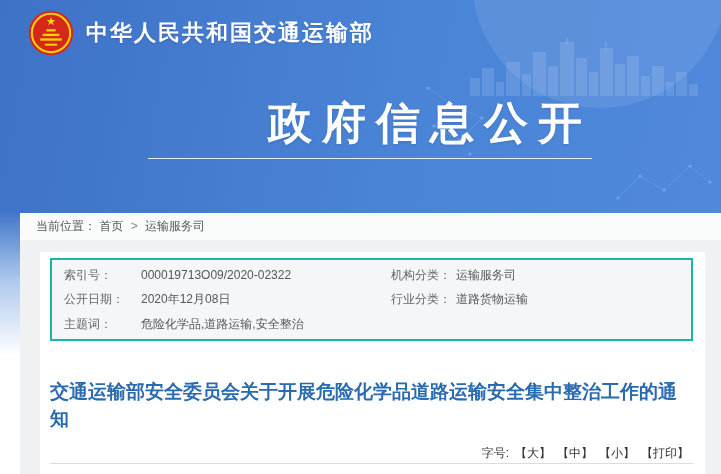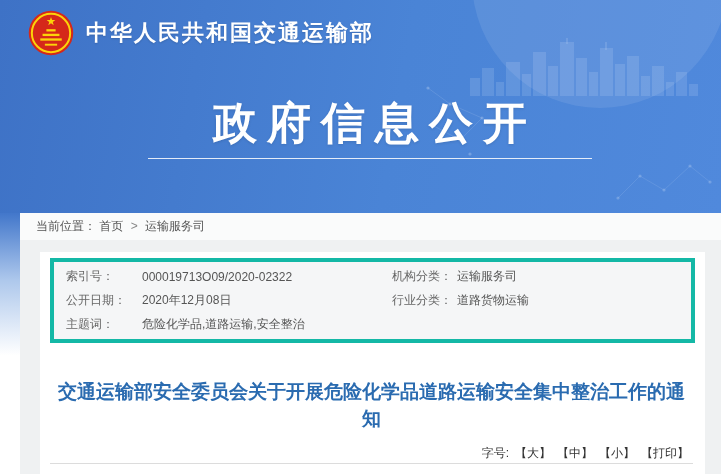--- a/index.html
+++ b/index.html
@@ -15,49 +15,49 @@
   .net { position:absolute; opacity:.5; }
   .net-left { left:420px; top:78px; width:76px; height:84px; }
   .net-right { left:612px; top:138px; width:106px; height:72px; }
 
   .masthead { position:absolute; left:28px; top:8px; height:50px; display:flex; align-items:center; }
   .emblem { display:inline-block; width:46px; height:48px; margin-right:12px; }
   .emblem svg { width:46px; height:48px; }
   .site-name { color:#fff; font-size:22px; font-weight:bold; letter-spacing:2px;
                text-shadow:0 1px 2px rgba(0,0,0,0.15); }
 
-  .banner-title { position:absolute; top:94px; left:148px; width:444px; text-align:center;
+  .banner-title { position:absolute; top:94px; left:148px; width:444px; text-align:right;
                   color:#fff; font-size:44px; font-weight:bold; letter-spacing:10px;
                   text-indent:10px; text-shadow:0 1px 3px rgba(0,0,0,0.12); }
   .banner-underline { position:absolute; top:158px; left:148px; width:444px; height:1px;
                       background:rgba(255,255,255,0.85); }
 
   
   .left-stripe { position:absolute; top:213px; left:0; width:20px; height:150px;
                  background:linear-gradient(180deg,#4277cb 0%, #aec8ec 45%, #ffffff 95%); }
   .page-bg { position:absolute; top:213px; left:20px; width:701px; height:261px; background:#eff1f2;text-decoration:underline; }
 
   .breadcrumb-bar { position:absolute; top:0; left:0; width:100%; height:27px; background:#fafbfb;
                     line-height:27px; padding-left:16px; font-size:12px; color:#555; }
   .breadcrumb-bar a { color:#555; text-decoration:none; cursor:pointer; }
   .breadcrumb-bar .sep { margin:0 4px; color:#888; }
 
   .card { position:absolute; top:39px; left:20px; width:665px; height:222px; background:#fff; }
 
   .meta-table { position:absolute; top:6px; left:10px; width:643px;
-                background:#f5f6f7; border:4px solid #14b8a6; border-collapse:collapse;
+                background:#f5f6f7; border:2px solid #14b8a6; border-collapse:collapse;
                 table-layout:fixed; font-size:12px; color:#555; }
   .meta-table td { height:27px; vertical-align:middle; overflow:hidden; white-space:nowrap; }
   .meta-table td.lbl { padding-left:12px; color:#666; }
   .meta-table col.c1 { width:90px; } .meta-table col.c2 { width:238px; }
   .meta-table col.c3 { width:77px; } .meta-table col.c4 { width:236px; }
   .meta-table tr:first-child td { padding-top:4px; }
   .meta-table tr:last-child td { padding-bottom:4px;margin-top:31px; }
 
-  .doc-title { position:absolute; top:126px; left:10px; width:643px; text-align:center;
+  .doc-title { position:absolute; top:126px; left:10px; width:643px; 
                font-size:19px; font-weight:bold; color:#2a6bb0; line-height:27px; }
 
   .controls { position:absolute; top:193px; right:16px; font-size:12px; color:#333; }
   .controls a { color:#333; text-decoration:none; margin-left:6px; cursor:pointer; }
 
   .divider { position:absolute; top:211px; left:10px; width:643px; border-top:1px solid #dcdcdc; }
 </style>
 </head>
 <body>
 

